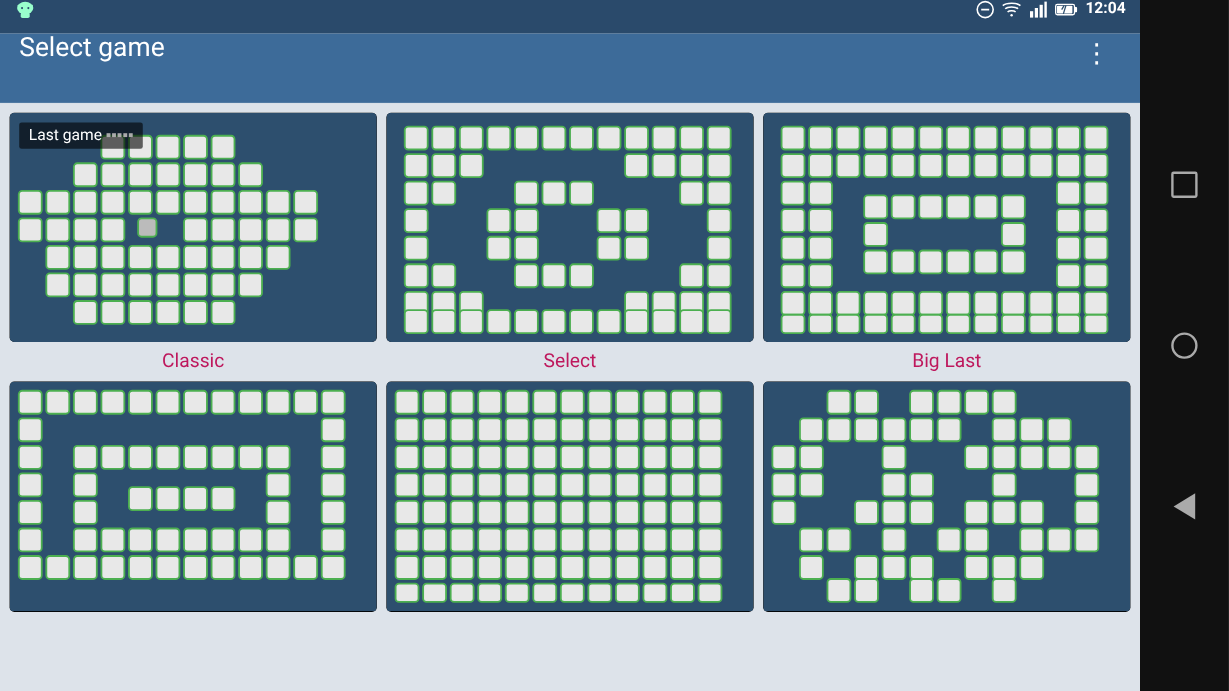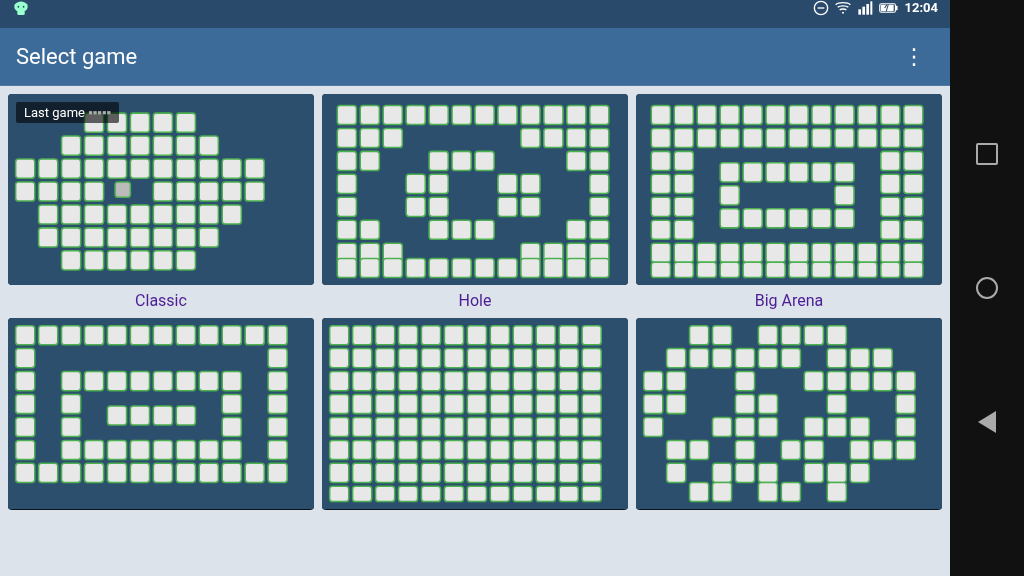--- a/index.html
+++ b/index.html
@@ -39,21 +39,20 @@
     .status-time {
       color: white;
       font-size: 13px;
       font-weight: bold;
     }
 
     .toolbar {
       background: #3d6b99;
       height: 58px;
       display: flex;
-      align-items: center;
       padding: 0 16px;
       flex-shrink: 0;
       border-bottom: 1px solid rgba(255,255,255,0.1);
     }
 
     .toolbar-title {
       color: white;
       font-size: 22px;
       font-weight: 400;
       flex: 1;
@@ -92,21 +91,21 @@
       aspect-ratio: 1.6;
       border-radius: 4px;
       overflow: hidden;
       position: relative;
       background: #000000;
     }
 
     .game-label {
       margin-top: 6px;
       font-size: 16px;
-      color: #4c1d95;
+      color: #be185d;
       text-align: center;
     }
 
     
     .last-game-badge {
       position: absolute;
       top: 8px;
       left: 8px;
       background: rgba(0,0,0,0.6);
       color: white;
@@ -375,21 +374,21 @@
               <rect x="68" y="86" width="10" height="10" rx="1.5"></rect>
               <rect x="80" y="86" width="10" height="10" rx="1.5"></rect>
               <rect x="92" y="86" width="10" height="10" rx="1.5"></rect>
               <rect x="104" y="86" width="10" height="10" rx="1.5"></rect>
               <rect x="116" y="86" width="10" height="10" rx="1.5"></rect>
               <rect x="128" y="86" width="10" height="10" rx="1.5"></rect>
               <rect x="140" y="86" width="10" height="10" rx="1.5"></rect>
             </g>
           </svg>
         </div>
-        <span class="game-label">Hole</span>
+        <span class="game-label">Select</span>
       </div>
 
       <div class="game-item">
         <div class="game-thumbnail">
           <svg class="tile-canvas" viewBox="0 0 160 100" xmlns="http://www.w3.org/2000/svg">
             <rect width="160" height="100" fill="#2d4f6e"></rect>
             <g fill="#e8e8e8" stroke="#4caf50" stroke-width="0.8">
 
               <rect x="8" y="6" width="10" height="10" rx="1.5"></rect>
               <rect x="20" y="6" width="10" height="10" rx="1.5"></rect>
@@ -473,21 +472,21 @@
               <rect x="68" y="88" width="10" height="8" rx="1.5"></rect>
               <rect x="80" y="88" width="10" height="8" rx="1.5"></rect>
               <rect x="92" y="88" width="10" height="8" rx="1.5"></rect>
               <rect x="104" y="88" width="10" height="8" rx="1.5"></rect>
               <rect x="116" y="88" width="10" height="8" rx="1.5"></rect>
               <rect x="128" y="88" width="10" height="8" rx="1.5"></rect>
               <rect x="140" y="88" width="10" height="8" rx="1.5"></rect>
             </g>
           </svg>
         </div>
-        <span class="game-label">Big Arena</span>
+        <span class="game-label">Big Last</span>
       </div>
 
       <div class="game-item">
         <div class="game-thumbnail">
           <svg class="tile-canvas" viewBox="0 0 160 100" xmlns="http://www.w3.org/2000/svg">
             <rect width="160" height="100" fill="#2d4f6e"></rect>
             <g fill="#e8e8e8" stroke="#4caf50" stroke-width="0.8">
 
               <rect x="4" y="4" width="10" height="10" rx="1.5"></rect>
               <rect x="16" y="4" width="10" height="10" rx="1.5"></rect>

